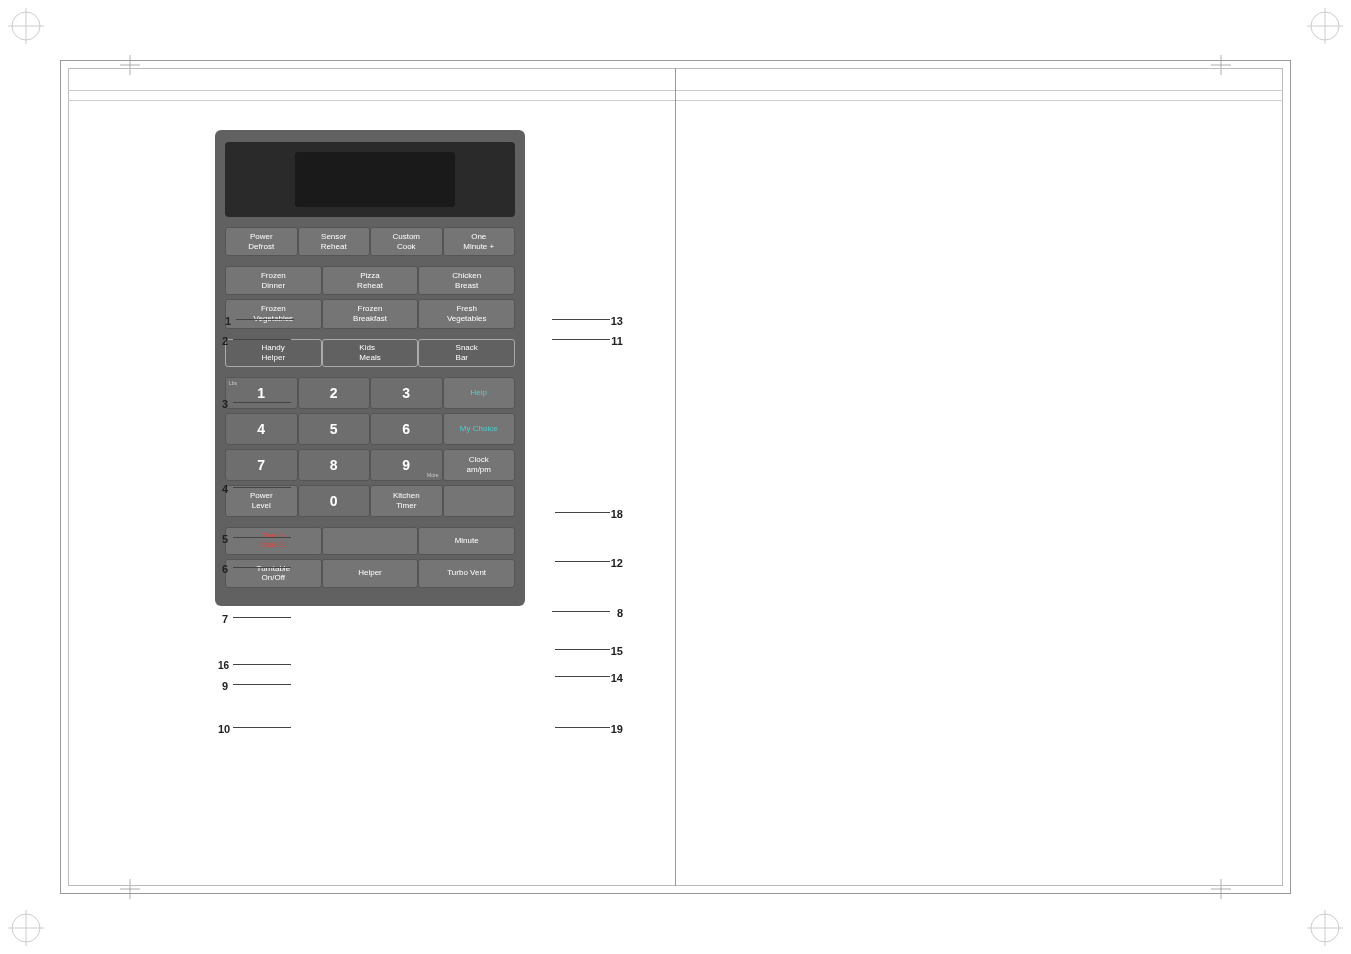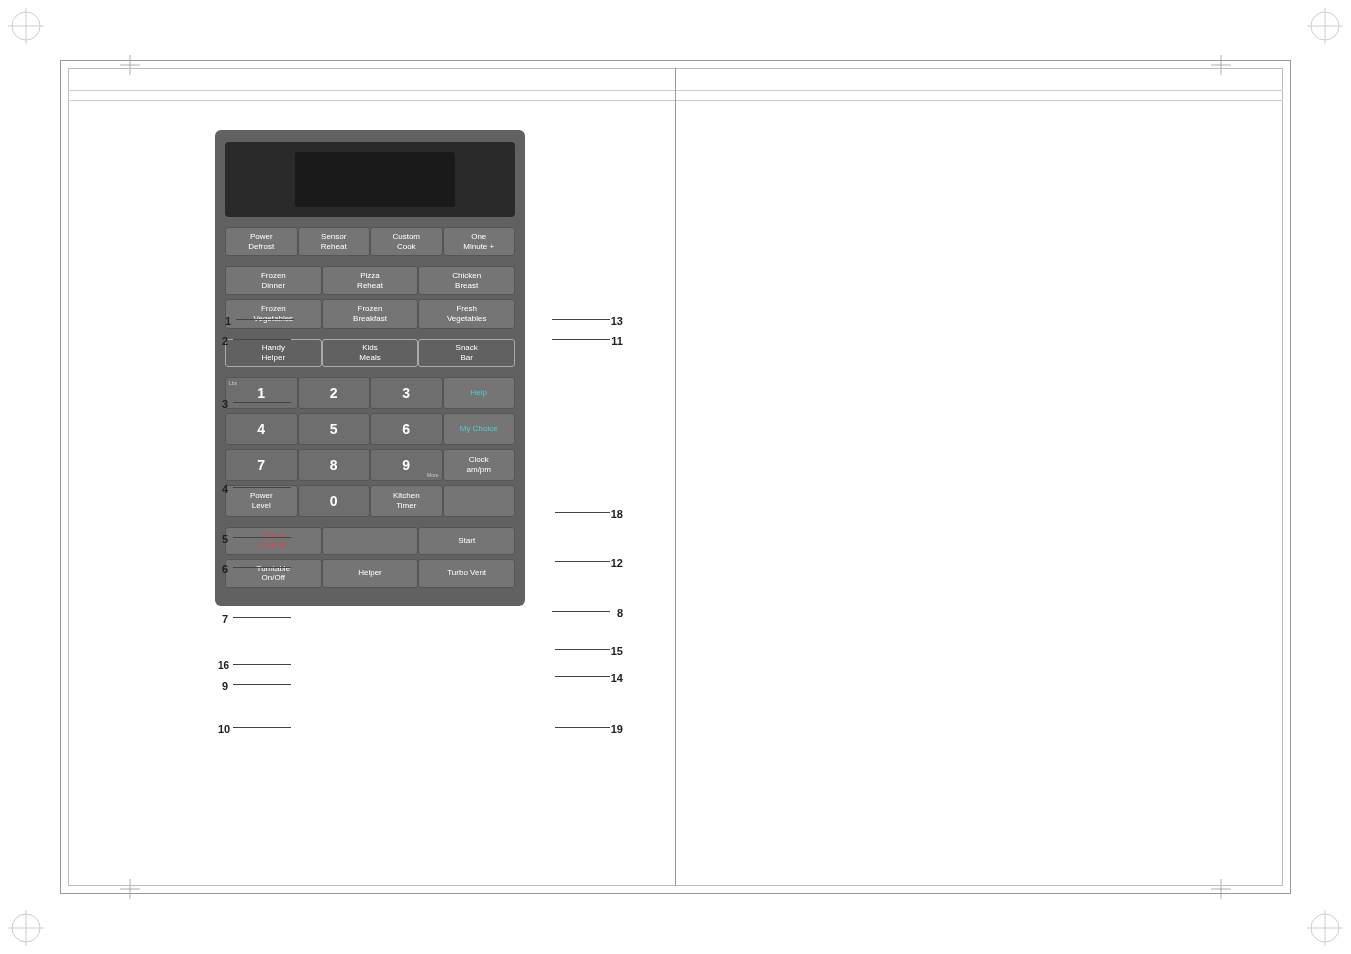--- a/index.html
+++ b/index.html
@@ -115,21 +115,21 @@
       align-items: center;
       justify-content: center;
     }
 
     .btn-outlined {
       background: transparent;
       border: 1px solid #aaa;
       border-radius: 3px;
       color: #fff;
       font-size: 8px;
-      text-align: center;
+      text-align: left;
       padding: 0 2px;
       flex: 1;
       line-height: 1.2;
       min-height: 28px;
       display: flex;
       align-items: center;
       justify-content: center;
       cursor: pointer;
     }
 
@@ -320,21 +320,21 @@
       <div class="btn-num">0</div>
       <div class="btn">Kitchen<br>Timer</div>
       <div class="btn"></div>
     </div>
 
     <div class="section-gap"></div>
 
     <div class="btn-row">
       <div class="btn btn-wide btn-red-text" style="font-size:7px;">Time to<br>Cook 30</div>
       <div class="btn btn-wide"></div>
-      <div class="btn btn-wide">Start</div>
+      <div class="btn btn-wide">Minute</div>
     </div>
 
     <div class="btn-row">
       <div class="btn">Turntable<br>On/Off</div>
       <div class="btn">Helper</div>
       <div class="btn">Turbo Vent</div>
     </div>
 
   </div>
 </div>

